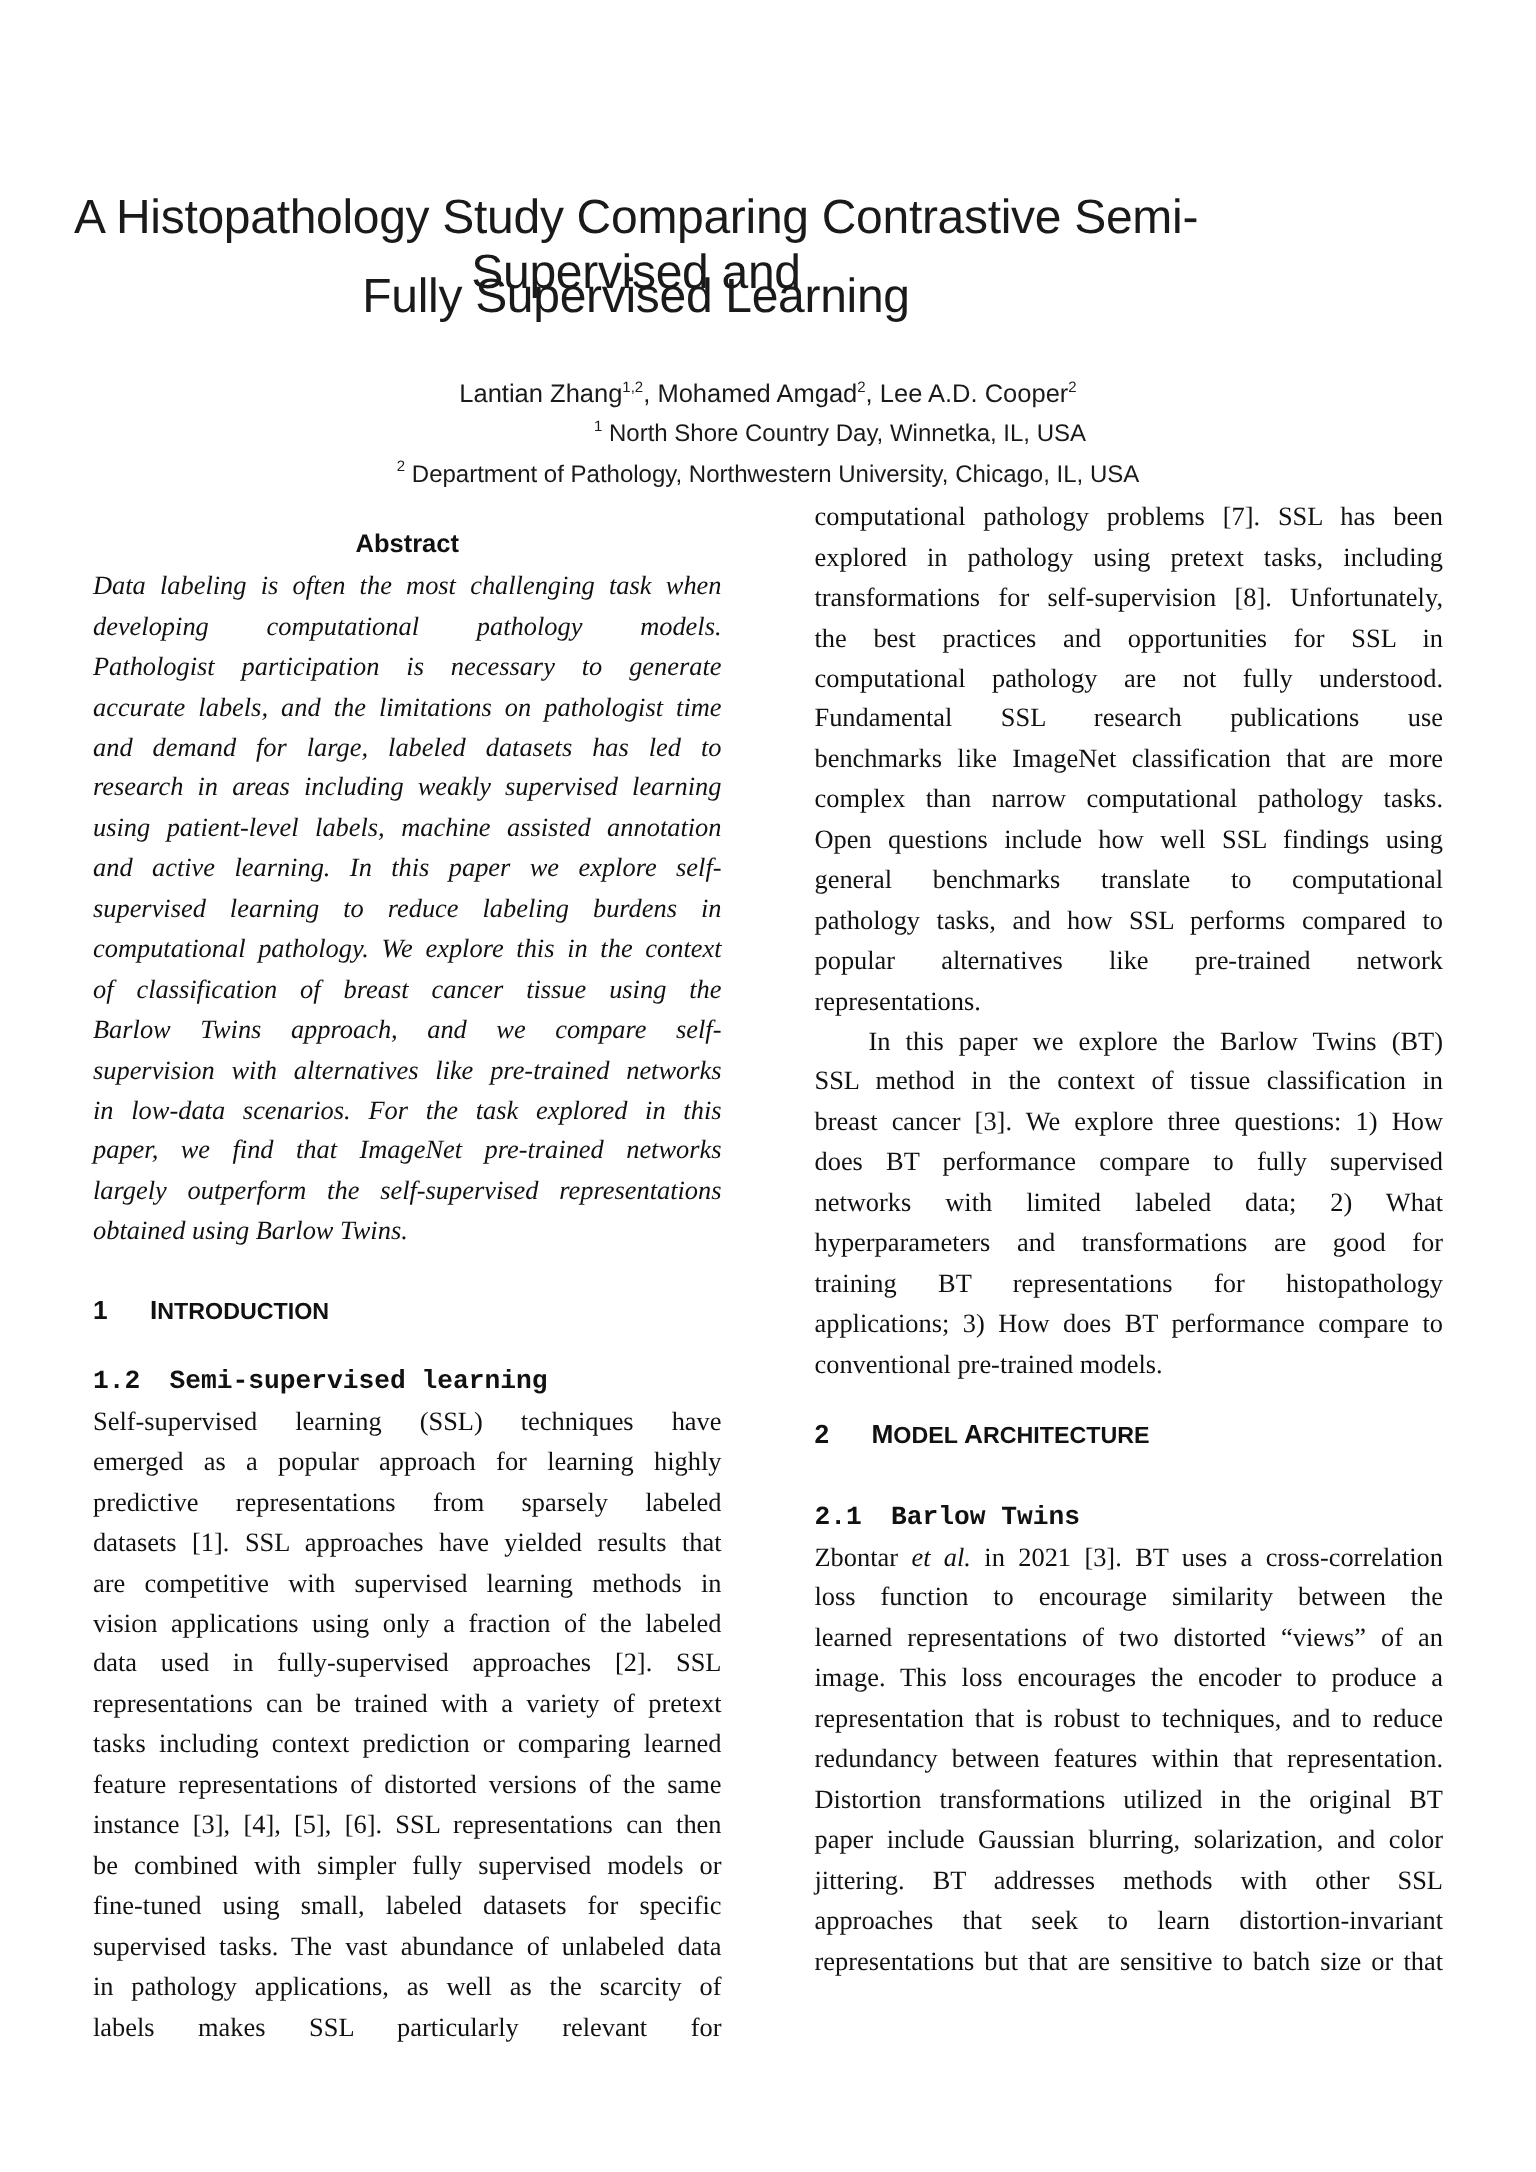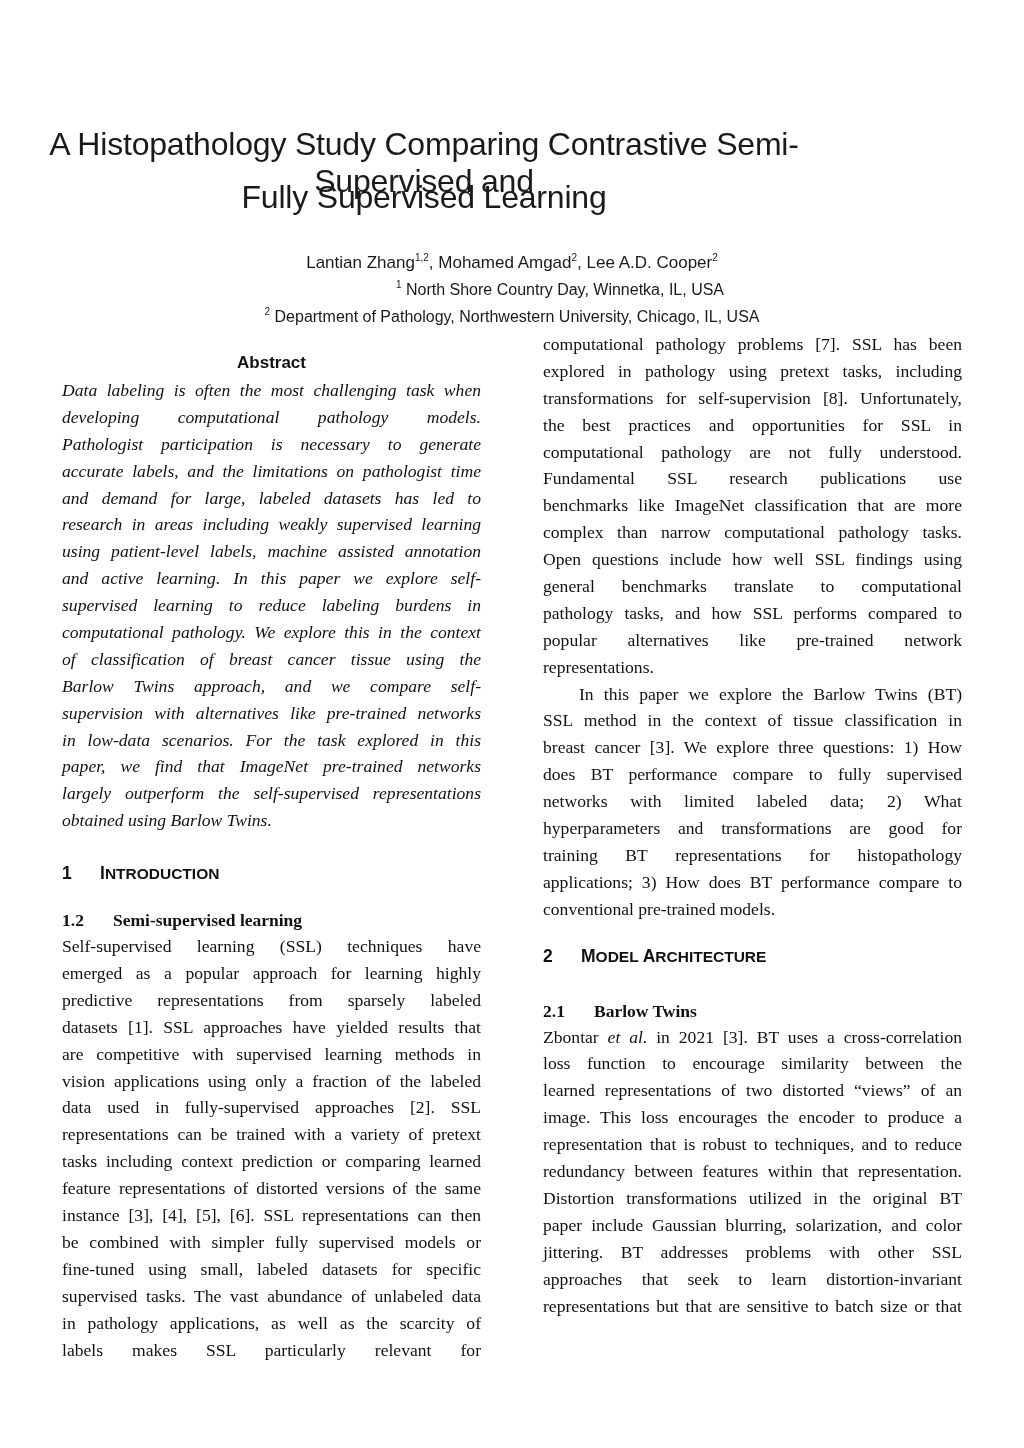--- a/index.html
+++ b/index.html
@@ -40,21 +40,21 @@
     .line.last { text-align-last: left; }
 
     h2.sec {
       font-family: "Liberation Sans", sans-serif; font-weight: bold; font-size: 17.5px;
       margin: 0; line-height: 26px; display: flex;
     }
     h2.sec .num { width: 38px; display: inline-block; }
     h2.sec .smc-big { font-size: 17.5px; }
     h2.sec .smc-small { font-size: 15.5px; }
     h3.subsec {
-      font-family: Liberation Serif, serif; font-weight: bold; font-size: 17.5px;
+      font-family: Liberation Mono, monospace; font-weight: bold; font-size: 17.5px;
       margin: 0; line-height: 26px; display: flex;
     }
     h3.subsec .num { width: 51px; display: inline-block; }
   </style>
 </head>
 <body>
 
 <div>
   <div id="title1" class="title">A Histopathology Study Comparing Contrastive Semi-Supervised and</div>
   <div id="title2" class="title">Fully Supervised Learning</div>
@@ -160,17 +160,17 @@
   </h3>
   <div id="bt-body">
       <span class="line">Zbontar <em>et al.</em> in 2021 [3]. BT uses a cross-correlation</span>
       <span class="line">loss function to encourage similarity between the</span>
       <span class="line">learned representations of two distorted “views” of an</span>
       <span class="line">image. This loss encourages the encoder to produce a</span>
       <span class="line">representation that is robust to techniques, and to reduce</span>
       <span class="line">redundancy between features within that representation.</span>
       <span class="line">Distortion transformations utilized in the original BT</span>
       <span class="line">paper include Gaussian blurring, solarization, and color</span>
-      <span class="line">jittering. BT addresses problems with other SSL</span>
+      <span class="line">jittering. BT addresses methods with other SSL</span>
       <span class="line">approaches that seek to learn distortion-invariant</span>
       <span class="line">representations but that are sensitive to batch size or that</span>
     </div>
 </div>
 
 </body></html>

